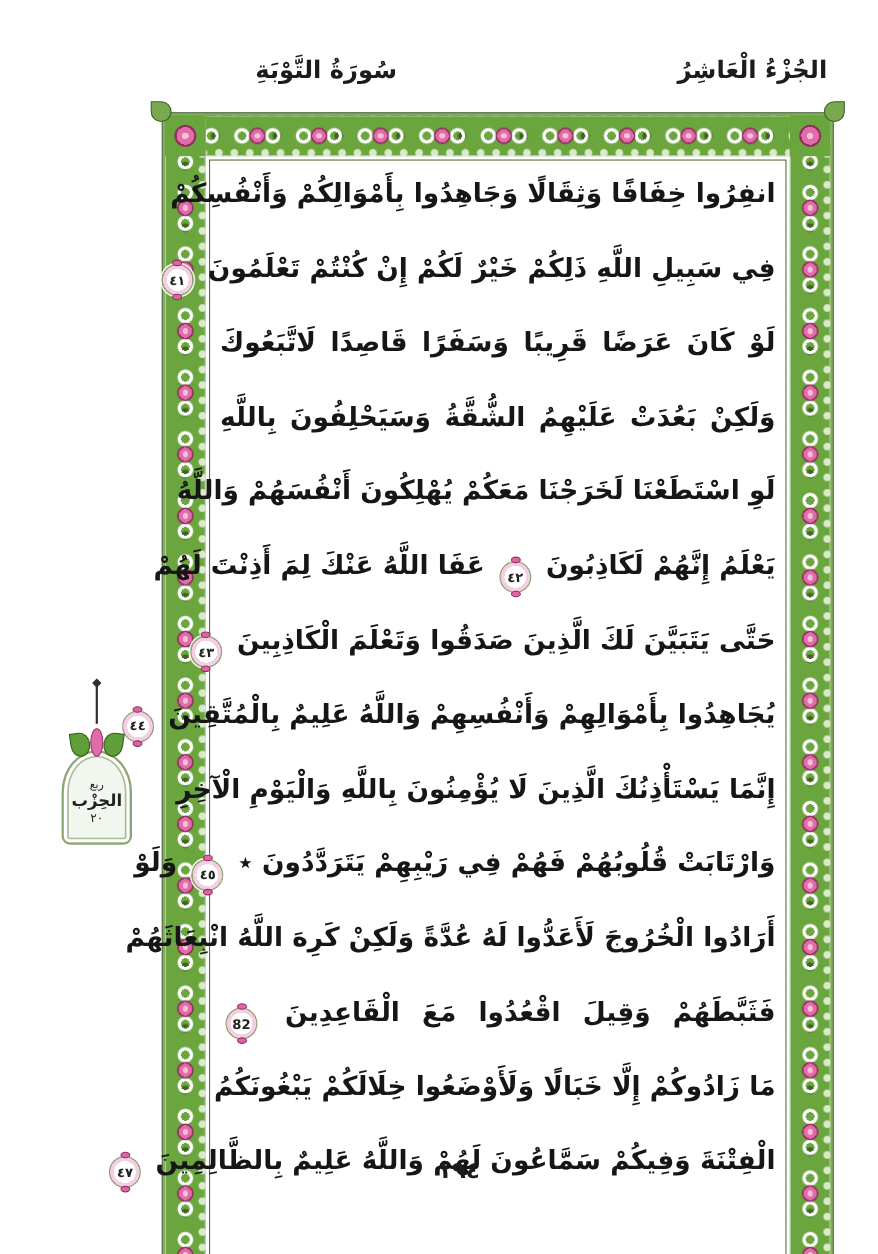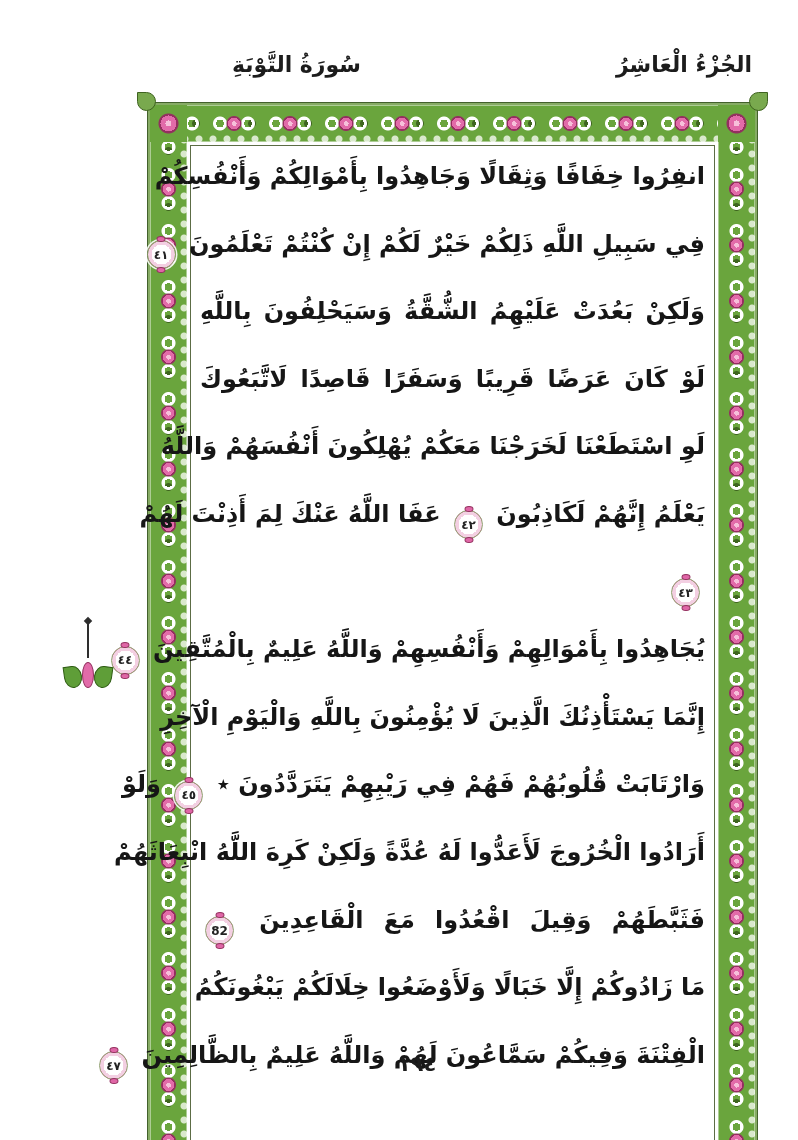--- a/index.html
+++ b/index.html
@@ -122,27 +122,27 @@
   <div class="corner corner-tr"></div>
   <div class="corner corner-bl"></div>
   <div class="corner corner-br"></div>
   <div class="inner">
     <div class="textbox">
       <div class="qlines">
           <div class="qline"><span>انفِرُوا خِفَافًا وَثِقَالًا وَجَاهِدُوا بِأَمْوَالِكُمْ وَأَنْفُسِكُمْ</span> </div>
           <div class="qline"><span>فِي سَبِيلِ اللَّهِ ذَلِكُمْ خَيْرٌ لَكُمْ إِنْ كُنْتُمْ تَعْلَمُونَ</span> <span class="aya">
               <span class="aya-num">٤١</span>
             </span></div>
+          <div class="qline"><span>لَوْ كَانَ عَرَضًا قَرِيبًا وَسَفَرًا قَاصِدًا لَاتَّبَعُوكَ</span> </div>
           <div class="qline"><span>وَلَكِنْ بَعُدَتْ عَلَيْهِمُ الشُّقَّةُ وَسَيَحْلِفُونَ بِاللَّهِ</span> </div>
-          <div class="qline"><span>لَوْ كَانَ عَرَضًا قَرِيبًا وَسَفَرًا قَاصِدًا لَاتَّبَعُوكَ</span> </div>
           <div class="qline"><span>لَوِ اسْتَطَعْنَا لَخَرَجْنَا مَعَكُمْ يُهْلِكُونَ أَنْفُسَهُمْ وَاللَّهُ</span> </div>
           <div class="qline"><span>يَعْلَمُ إِنَّهُمْ لَكَاذِبُونَ</span> <span class="aya">
               <span class="aya-num">٤٢</span>
             </span> <span>عَفَا اللَّهُ عَنْكَ لِمَ أَذِنْتَ لَهُمْ</span> </div>
-          <div class="qline"> <span class="aya">
+          <div class="qline"><span>حَتَّى يَتَبَيَّنَ لَكَ الَّذِينَ صَدَقُوا وَتَعْلَمَ الْكَاذِبِينَ</span> <span class="aya">
               <span class="aya-num">٤٣</span>
             </span></div>
           <div class="qline"><span>يُجَاهِدُوا بِأَمْوَالِهِمْ وَأَنْفُسِهِمْ وَاللَّهُ عَلِيمٌ بِالْمُتَّقِينَ</span> <span class="aya">
               <span class="aya-num">٤٤</span>
             </span></div>
           <div class="qline"><span>إِنَّمَا يَسْتَأْذِنُكَ الَّذِينَ لَا يُؤْمِنُونَ بِاللَّهِ وَالْيَوْمِ الْآخِرِ</span> </div>
           <div class="qline"><span>وَارْتَابَتْ قُلُوبُهُمْ فَهُمْ فِي رَيْبِهِمْ يَتَرَدَّدُونَ ٭</span> <span class="aya">
               <span class="aya-num">٤٥</span>
             </span> <span>وَلَوْ</span> </div>
           <div class="qline"><span>أَرَادُوا الْخُرُوجَ لَأَعَدُّوا لَهُ عُدَّةً وَلَكِنْ كَرِهَ اللَّهُ انْبِعَاثَهُمْ</span> </div>
@@ -158,15 +158,20 @@
   </div>
 </div>
 
 <div class="hizb">
   <div class="hizb-finial"></div>
   <div class="hizb-crown">
     <span class="leaf l"></span>
     <span class="petal"></span>
     <span class="leaf r"></span>
   </div>
+  <div class="hizb-dome">
+    <div class="hizb-rub">ربع</div>
+    <div class="hizb-name">الحِزْب</div>
+    <div class="hizb-num">٢٠</div>
+  </div>
 </div>
 
 <div class="pagenum">١٩٤</div>
 
 </body></html>

